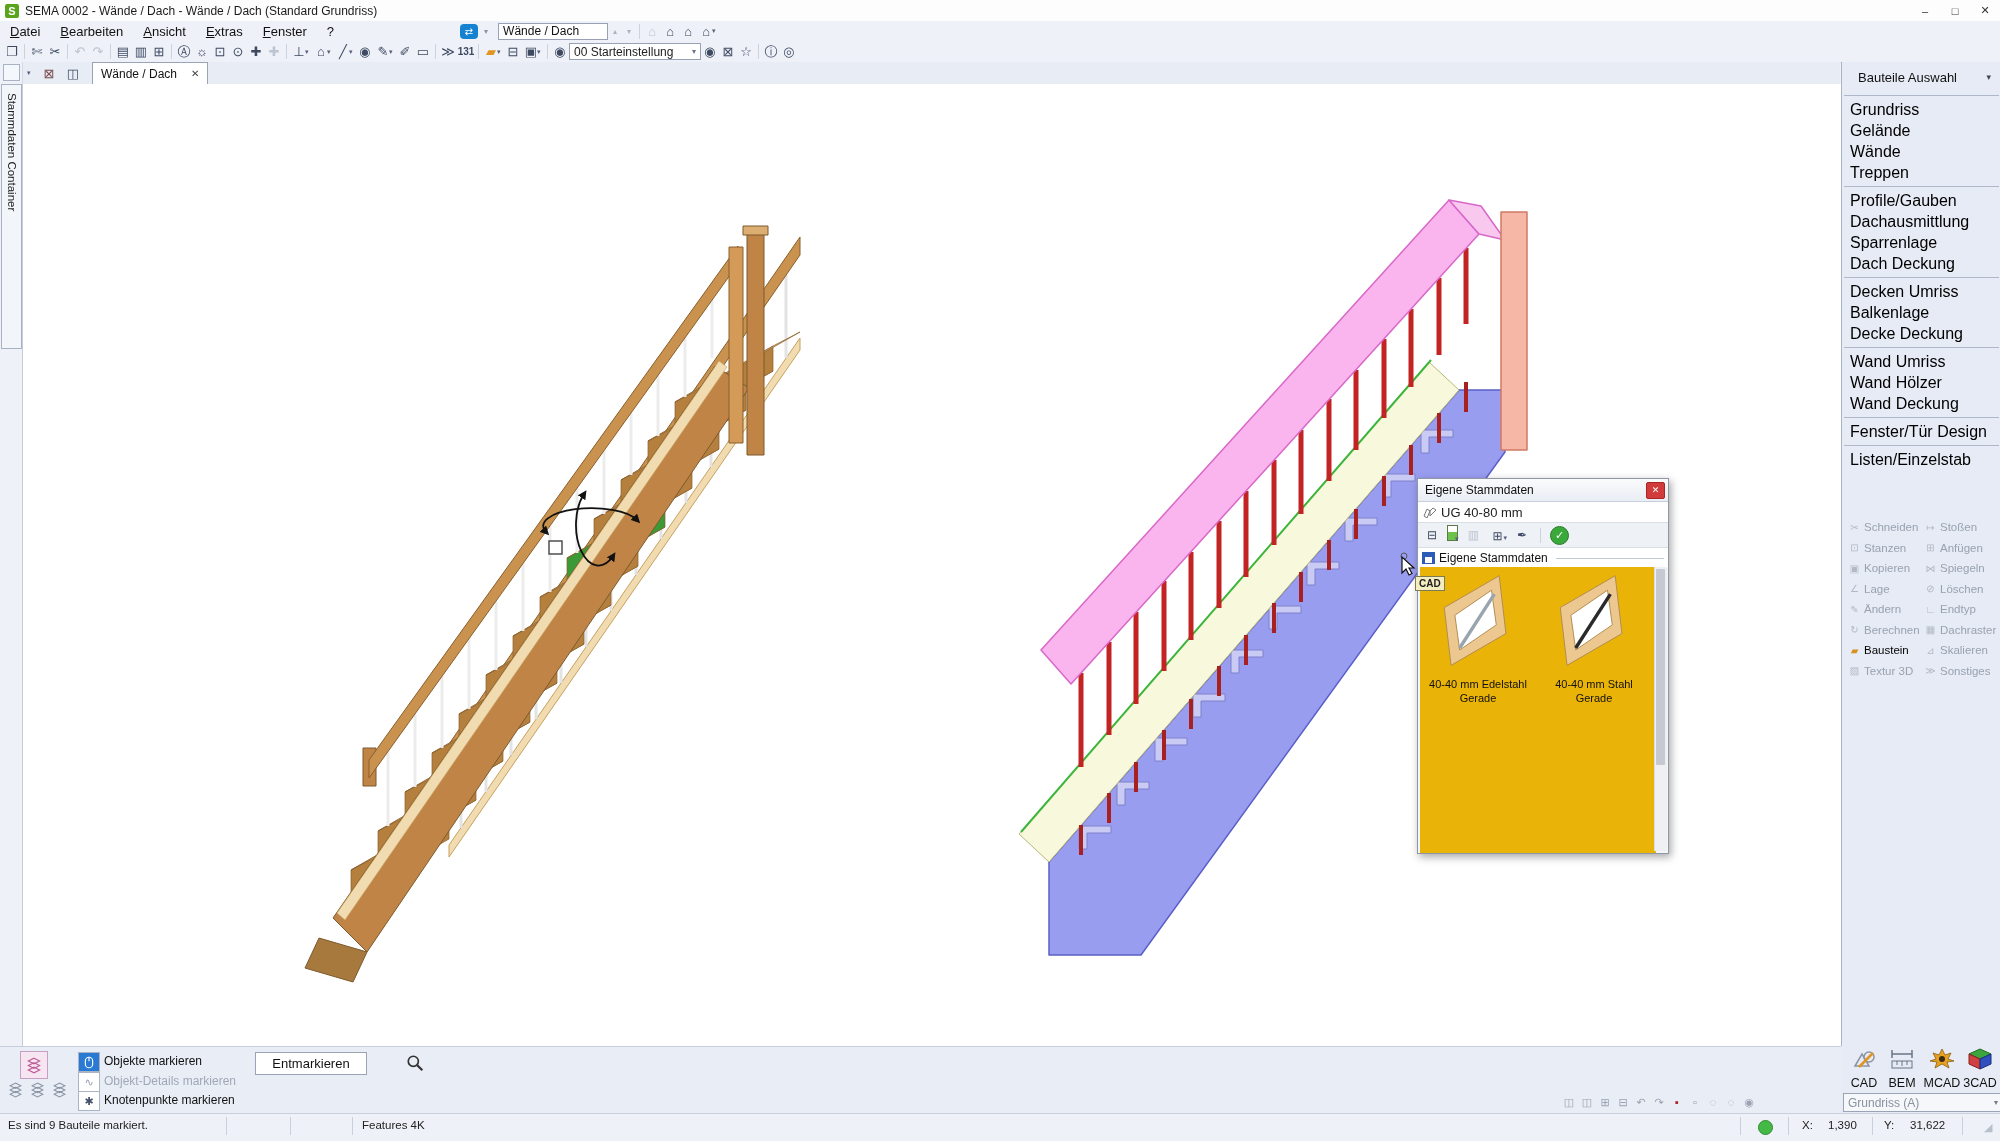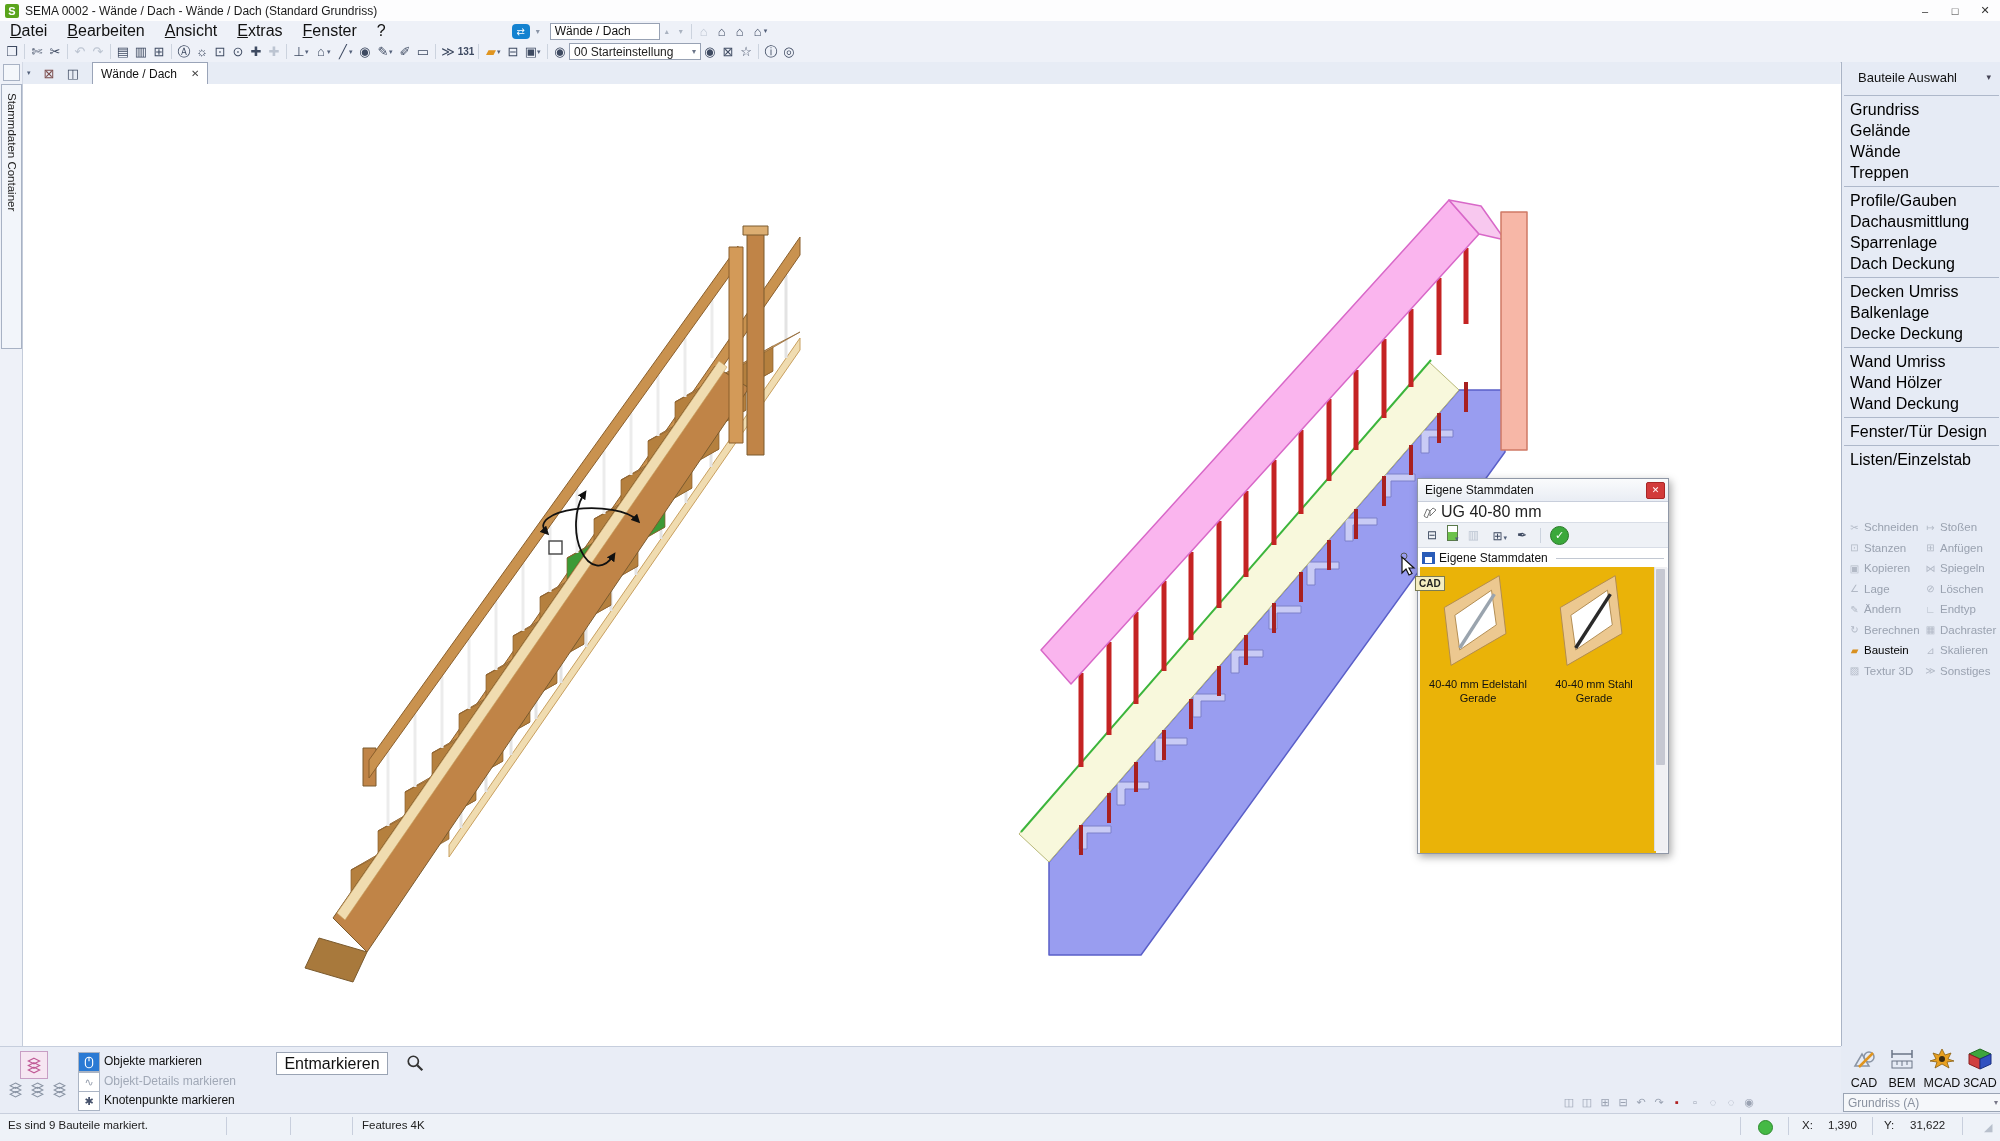--- a/index.html
+++ b/index.html
@@ -9,21 +9,21 @@
 
   
   #titlebar{left:0;top:0;width:2000px;height:21px;background:#fdfdfe;border-bottom:1px solid #e2e5ec;display:flex;align-items:center;}
   #logo{width:14px;height:14px;margin:0 6px 0 5px;background:#5aa41c;color:#fff;font-size:11px;font-weight:bold;display:flex;align-items:center;justify-content:center;border-radius:2px;}
   #title-text{font-size:12px;color:#1a1a1a;}
   #win-controls{margin-left:auto;display:flex;height:21px;}
   .winbtn{width:30px;height:21px;display:flex;align-items:center;justify-content:center;font-size:11px;color:#333;}
 
   
   #menubar{left:0;top:21px;width:2000px;height:20px;background:#eef1f8;display:flex;align-items:center;}
-  .menu-item{font-size:16px;color:#111;padding:16px 10px;}
+  .menu-item{font-size:13px;color:#111;padding:16px 10px;}
   .menu-item::first-letter{text-decoration:underline;}
   #tv-icon{width:18px;height:15px;background:#1482d0;border-radius:4px;color:#fff;font-size:10px;display:flex;align-items:center;justify-content:center;margin-left:116px;}
   .mini-btn{width:16px;height:15px;display:flex;align-items:center;justify-content:center;font-size:8px;color:#8a94a6;}
   .combo{background:#fff;border:1px solid #98a2b4;height:15px;font-size:12px;color:#111;display:flex;align-items:center;padding:0 4px;}
   #view-combo{width:100px;margin-left:4px;}
   .spin{width:14px;height:14px;display:flex;align-items:center;justify-content:center;font-size:8px;color:#aab2c0;}
   .i{display:inline-flex;align-items:center;justify-content:center;min-width:18px;height:17px;font-size:13px;color:#3e4a61;}
   .i.dis{color:#bcc4d1;}
   .i.orange{color:#e09520;}
   .caret{font-size:7px;color:#53607a;margin-left:-3px;width:7px;}
@@ -52,21 +52,21 @@
   #scene{position:absolute;left:0;top:0;}
 
   
   #cursor{left:1374px;top:468px;z-index:60;}
   #cad-tip{position:absolute;left:18px;top:24px;background:#f4edc0;border:1px solid #7c7c52;font-size:10px;font-weight:bold;color:#222;padding:0 3px;line-height:13px;}
 
   
   #dialog{left:1417px;top:478px;width:250px;height:374px;background:#f4f5f8;border:1px solid #8f97a6;box-shadow:2px 3px 8px rgba(0,0,0,.35);z-index:50;}
   #dlg-title{height:22px;background:linear-gradient(#fafbfc,#e9edf4);border-bottom:1px solid #c8cedb;display:flex;align-items:center;padding-left:7px;font-size:12px;color:#111;}
   #dlg-close{margin-left:auto;margin-right:3px;width:17px;height:15px;background:#d23b3b;color:#fff;font-size:9px;display:flex;align-items:center;justify-content:center;border-radius:2px;border:1px solid #a82626;}
-  #dlg-path{height:20px;background:#fff;border-bottom:1px solid #d8dde6;display:flex;align-items:center;gap:4px;padding-left:5px;font-size:16px;color:#222;}
+  #dlg-path{height:20px;background:#fff;border-bottom:1px solid #d8dde6;display:flex;align-items:center;gap:4px;padding-left:5px;font-size:13px;color:#222;}
   #dlg-toolbar{height:24px;background:#eef1f6;border-bottom:1px solid #d8dde6;display:flex;align-items:center;gap:6px;padding-left:5px;}
   #dlg-toolbar .i{font-size:12px;}
   #battery{width:9px;height:14px;border:1px solid #5a7a4a;background:linear-gradient(#fff 45%,#6cc24a 45%);display:inline-block;}
   #dlg-check{width:17px;height:17px;border-radius:50%;background:#3aa83a;color:#fff;font-size:11px;display:flex;align-items:center;justify-content:center;border:1px solid #2a7a2a;}
   #dlg-tree{height:20px;display:flex;align-items:center;gap:4px;padding-left:4px;background:#fff;}
   #disk-ic{width:13px;height:12px;background:#2a5cb8;position:relative;display:inline-block;}
   #disk-ic::after{content:"";position:absolute;left:3px;top:5px;width:7px;height:6px;background:#fff;}
   #dlg-tree span{font-size:12px;color:#111;white-space:nowrap;}
   #dlg-tree .tline{flex:1;border-top:1px solid #c2c8d2;margin:0 4px;}
   #dlg-items{position:absolute;left:2px;top:88px;width:234px;height:284px;background:#eab308;display:grid;grid-template-columns:114px 114px;grid-auto-rows:141px;gap:2px;padding:1px;}
@@ -95,21 +95,21 @@
   #plan-combo{position:absolute;left:2px;top:47px;width:150px;height:17px;background:#f5f7fa;border:1px solid #9aa4b4;font-size:12px;color:#8a92a0;display:flex;align-items:center;padding:0 4px;}
   #plan-combo .c{margin-left:auto;font-size:8px;color:#778;}
 
   
   #bottombar{left:0;top:1046px;width:1841px;height:67px;background:#e9edf6;border-top:1px solid #c6cedd;}
   #layer-sel{position:absolute;left:20px;top:4px;width:26px;height:26px;background:#f6e6f2;border:1px solid #c79ec4;display:flex;align-items:center;justify-content:center;color:#c05a96;}
   .layer-g{position:absolute;top:34px;width:22px;height:18px;display:flex;align-items:center;justify-content:center;color:#8a94a4;}
   .selrow-btn{position:absolute;left:78px;width:20px;height:18px;border:1px solid #aab4c4;background:#fff;display:flex;align-items:center;justify-content:center;font-size:11px;color:#44506a;}
   .selrow-lbl{position:absolute;left:104px;font-size:12px;color:#111;}
   .selrow-lbl.dis{color:#a0a8b6;}
-  #btn-entmark{position:absolute;left:276px;top:5px;width:110px;height:21px;background:#fff;border:1px solid #9aa4b4;font-size:16px;color:#111;display:flex;align-items:center;justify-content:center;}
+  #btn-entmark{position:absolute;left:255px;top:5px;width:110px;height:21px;background:#fff;border:1px solid #9aa4b4;font-size:13px;color:#111;display:flex;align-items:center;justify-content:center;}
   #mag-btn{position:absolute;left:402px;top:3px;width:26px;height:26px;display:flex;align-items:center;justify-content:center;color:#333;}
   #mini-icons{position:absolute;left:1563px;top:48px;display:flex;gap:6px;}
   #mini-icons .i{min-width:12px;height:14px;font-size:11px;color:#9aa2b2;}
   #mini-icons .red{color:#b02020;}
 
   
   #statusbar{left:0;top:1113px;width:2000px;height:25px;background:#eef2f8;border-top:1px solid #c8cfdd;font-size:11.5px;color:#222;}
   .st-div{position:absolute;top:3px;width:1px;height:18px;background:#c8cfdd;}
   .st-txt{position:absolute;top:5px;}
   #st-dot{position:absolute;left:1758px;top:6px;width:13px;height:13px;border-radius:50%;background:#45b945;border:1px solid #2e8a2e;}

